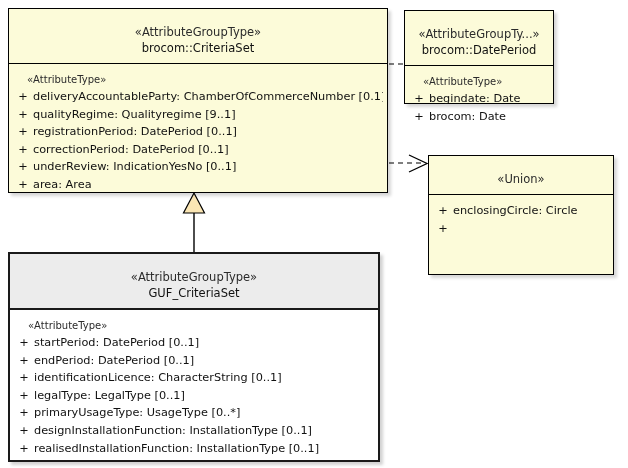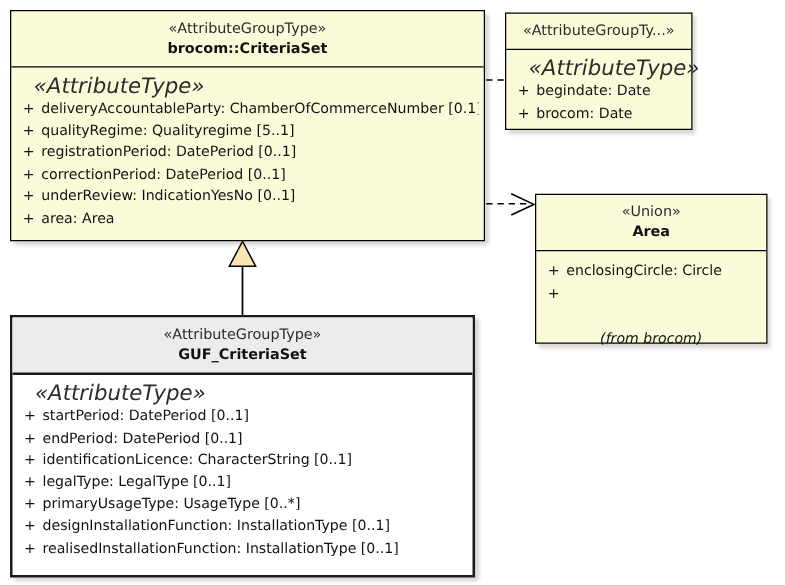--- a/index.html
+++ b/index.html
@@ -24,49 +24,48 @@
     box-shadow: 3px 3px 3px rgba(0,0,0,0.16);
     background: #fcfbd9;
     z-index: 3;
   }
   .umlclass.yellow { background: #fcfbd9; }
 
   .umlclass .head {
     box-sizing: border-box;
     border-bottom: 1px solid #000000;
     text-align: center;
-    padding: 6px 4px 7px 4px;
+    padding: 16px 4px 7px 4px;
   }
   .umlclass .stereo {
     font-size: 11.5px;
     color: #2b2b2b;
     line-height: 15px;
     white-space: nowrap;
     overflow: hidden;
   }
   .umlclass .cname {
     font-size: 11.5px;
-    font-weight: bold;
+    font-weight: normal;
     color: #111111;
     line-height: 16px;
     white-space: nowrap;
     overflow: hidden;
   }
 
   .umlclass .compartment {
     box-sizing: border-box;
     padding: 7px 4px 6px 4px;
   }
   .umlclass .compartment .stereo-row {
-    font-size: 17px;
+    font-size: 10px;
     color: #2b2b2b;
     padding-left: 14px;
     line-height: 17px;
     white-space: nowrap;
-    font-style: italic;
   }
   .attr {
     display: flex;
     align-items: baseline;
     font-size: 11.3px;
     color: #111111;
     line-height: 17.6px;
     white-space: nowrap;
   }
   .attr .vis {
@@ -150,21 +149,21 @@
     </div>
     <div class="compartment">
       <div class="stereo-row">«AttributeType»</div>
 
       <div class="attr">
         <span class="vis">+</span>
         <span class="sig">deliveryAccountableParty: ChamberOfCommerceNumber [0.1]</span>
       </div>
       <div class="attr">
         <span class="vis">+</span>
-        <span class="sig">qualityRegime: Qualityregime [5..1]</span>
+        <span class="sig">qualityRegime: Qualityregime [9..1]</span>
       </div>
       <div class="attr">
         <span class="vis">+</span>
         <span class="sig">registrationPeriod: DatePeriod [0..1]</span>
       </div>
       <div class="attr">
         <span class="vis">+</span>
         <span class="sig">correctionPeriod: DatePeriod [0..1]</span>
       </div>
       <div class="attr">
@@ -174,51 +173,50 @@
       <div class="attr">
         <span class="vis">+</span>
         <span class="sig">area: Area</span>
       </div>
     </div>
   </div>
 
   <div class="umlclass yellow" id="dateperiod">
     <div class="head">
       <div class="stereo">«AttributeGroupTy...»</div>
+      <div class="cname">brocom::DatePeriod</div>
     </div>
     <div class="compartment">
       <div class="stereo-row">«AttributeType»</div>
       <div class="attr">
         <span class="vis">+</span>
         <span class="sig">begindate: Date</span>
       </div>
       <div class="attr">
         <span class="vis">+</span>
         <span class="sig">brocom: Date</span>
       </div>
     </div>
   </div>
 
   <div class="umlclass yellow" id="areaunion">
     <div class="head">
       <div class="stereo">«Union»</div>
-      <div class="cname">Area</div>
     </div>
     <div class="compartment">
       <div class="attr">
         <span class="vis">+</span>
         <span class="sig">enclosingCircle: Circle</span>
       </div>
       <div class="attr">
         <span class="vis">+</span>
       </div>
     </div>
   </div>
 
-  <div class="caption" id="from-brocom">(from brocom)</div>
 
   <div class="umlclass" id="gufcriteriaset">
     <div class="head">
       <div class="stereo">«AttributeGroupType»</div>
       <div class="cname">GUF_CriteriaSet</div>
     </div>
     <div class="compartment">
       <div class="stereo-row">«AttributeType»</div>
 
       <div class="attr">

